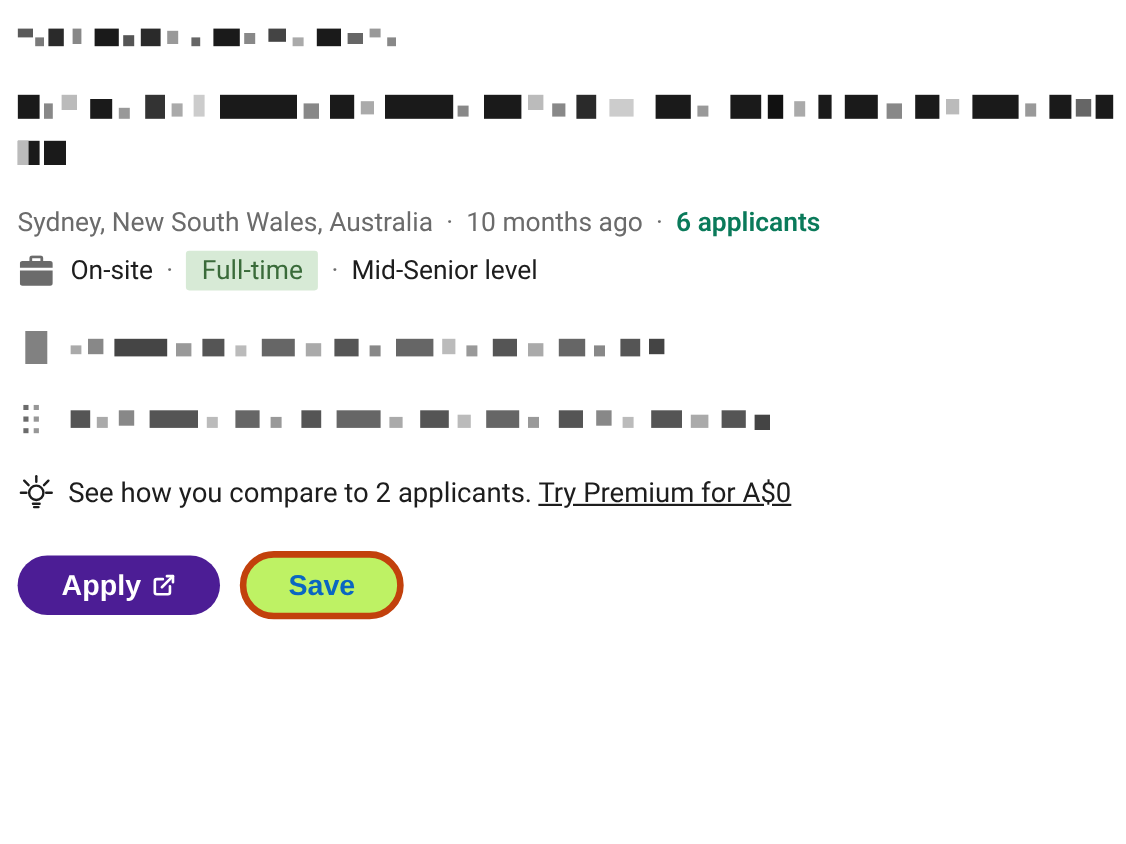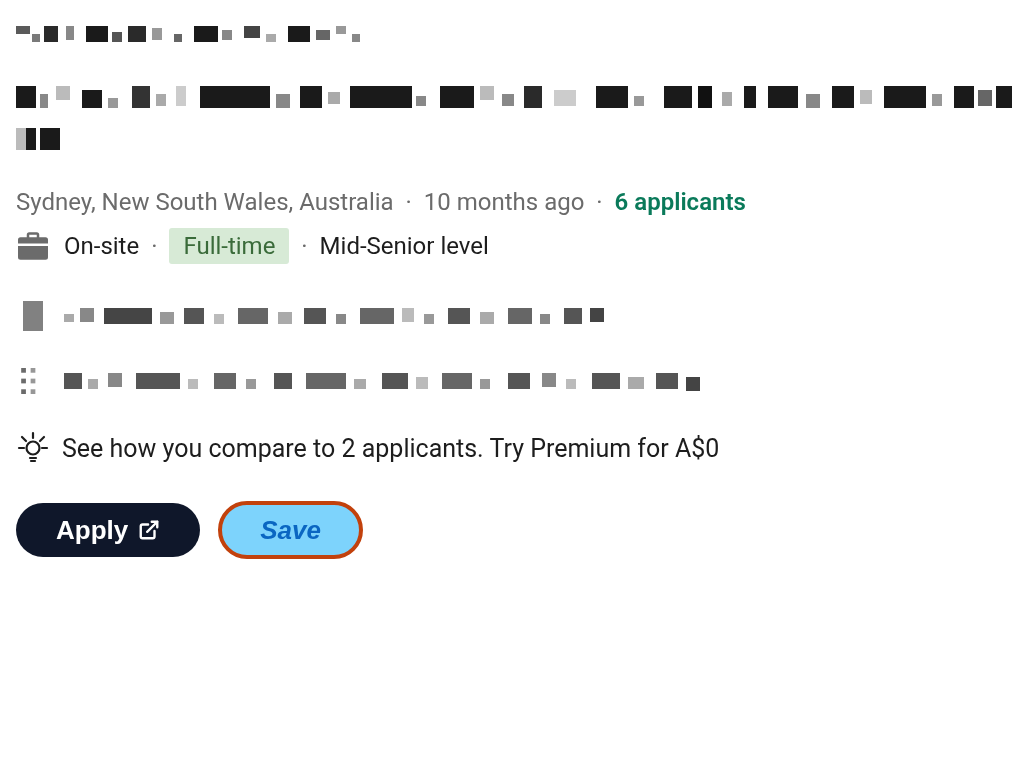--- a/index.html
+++ b/index.html
@@ -47,50 +47,50 @@
   .premium-row {
     display: flex;
     align-items: center;
     gap: 12px;
     font-size: 25px;
     color: #1d1d1d;
     margin-top: 6px;
     margin-bottom: 36px;
   }
   .premium-link {
+    text-decoration: underline;
     color: #1d1d1d;
     cursor: pointer;
   }
   .button-row {
     display: flex;
     gap: 18px;
     align-items: center;
   }
   .btn {
     font-size: 26px;
     font-weight: 600;
     padding: 14px 40px;
     border-radius: 40px;
     cursor: pointer;
     display: inline-flex;
     align-items: center;
     gap: 10px;
     line-height: 1;
   }
   .btn-primary {
-    background: #0f172a;
+    background: #4c1d95;
     color: #fff;
     border: none;
   }
   .btn-secondary {
-    background: #7dd3fc;
+    background: #bef264;
     color: #0a66c2;
-    border: 4px solid #c2410c;
+    border: 6px solid #c2410c;
     padding: 12px 38px;
-    font-style: italic;
   }
   svg { display: block; }
 </style>
 </head>
 <body>
 
 <div>
   <svg width="360" height="22" viewBox="0 0 360 22">
     <g>
       <rect x="0" y="2" width="14" height="8" fill="#5a5a5a"></rect>

